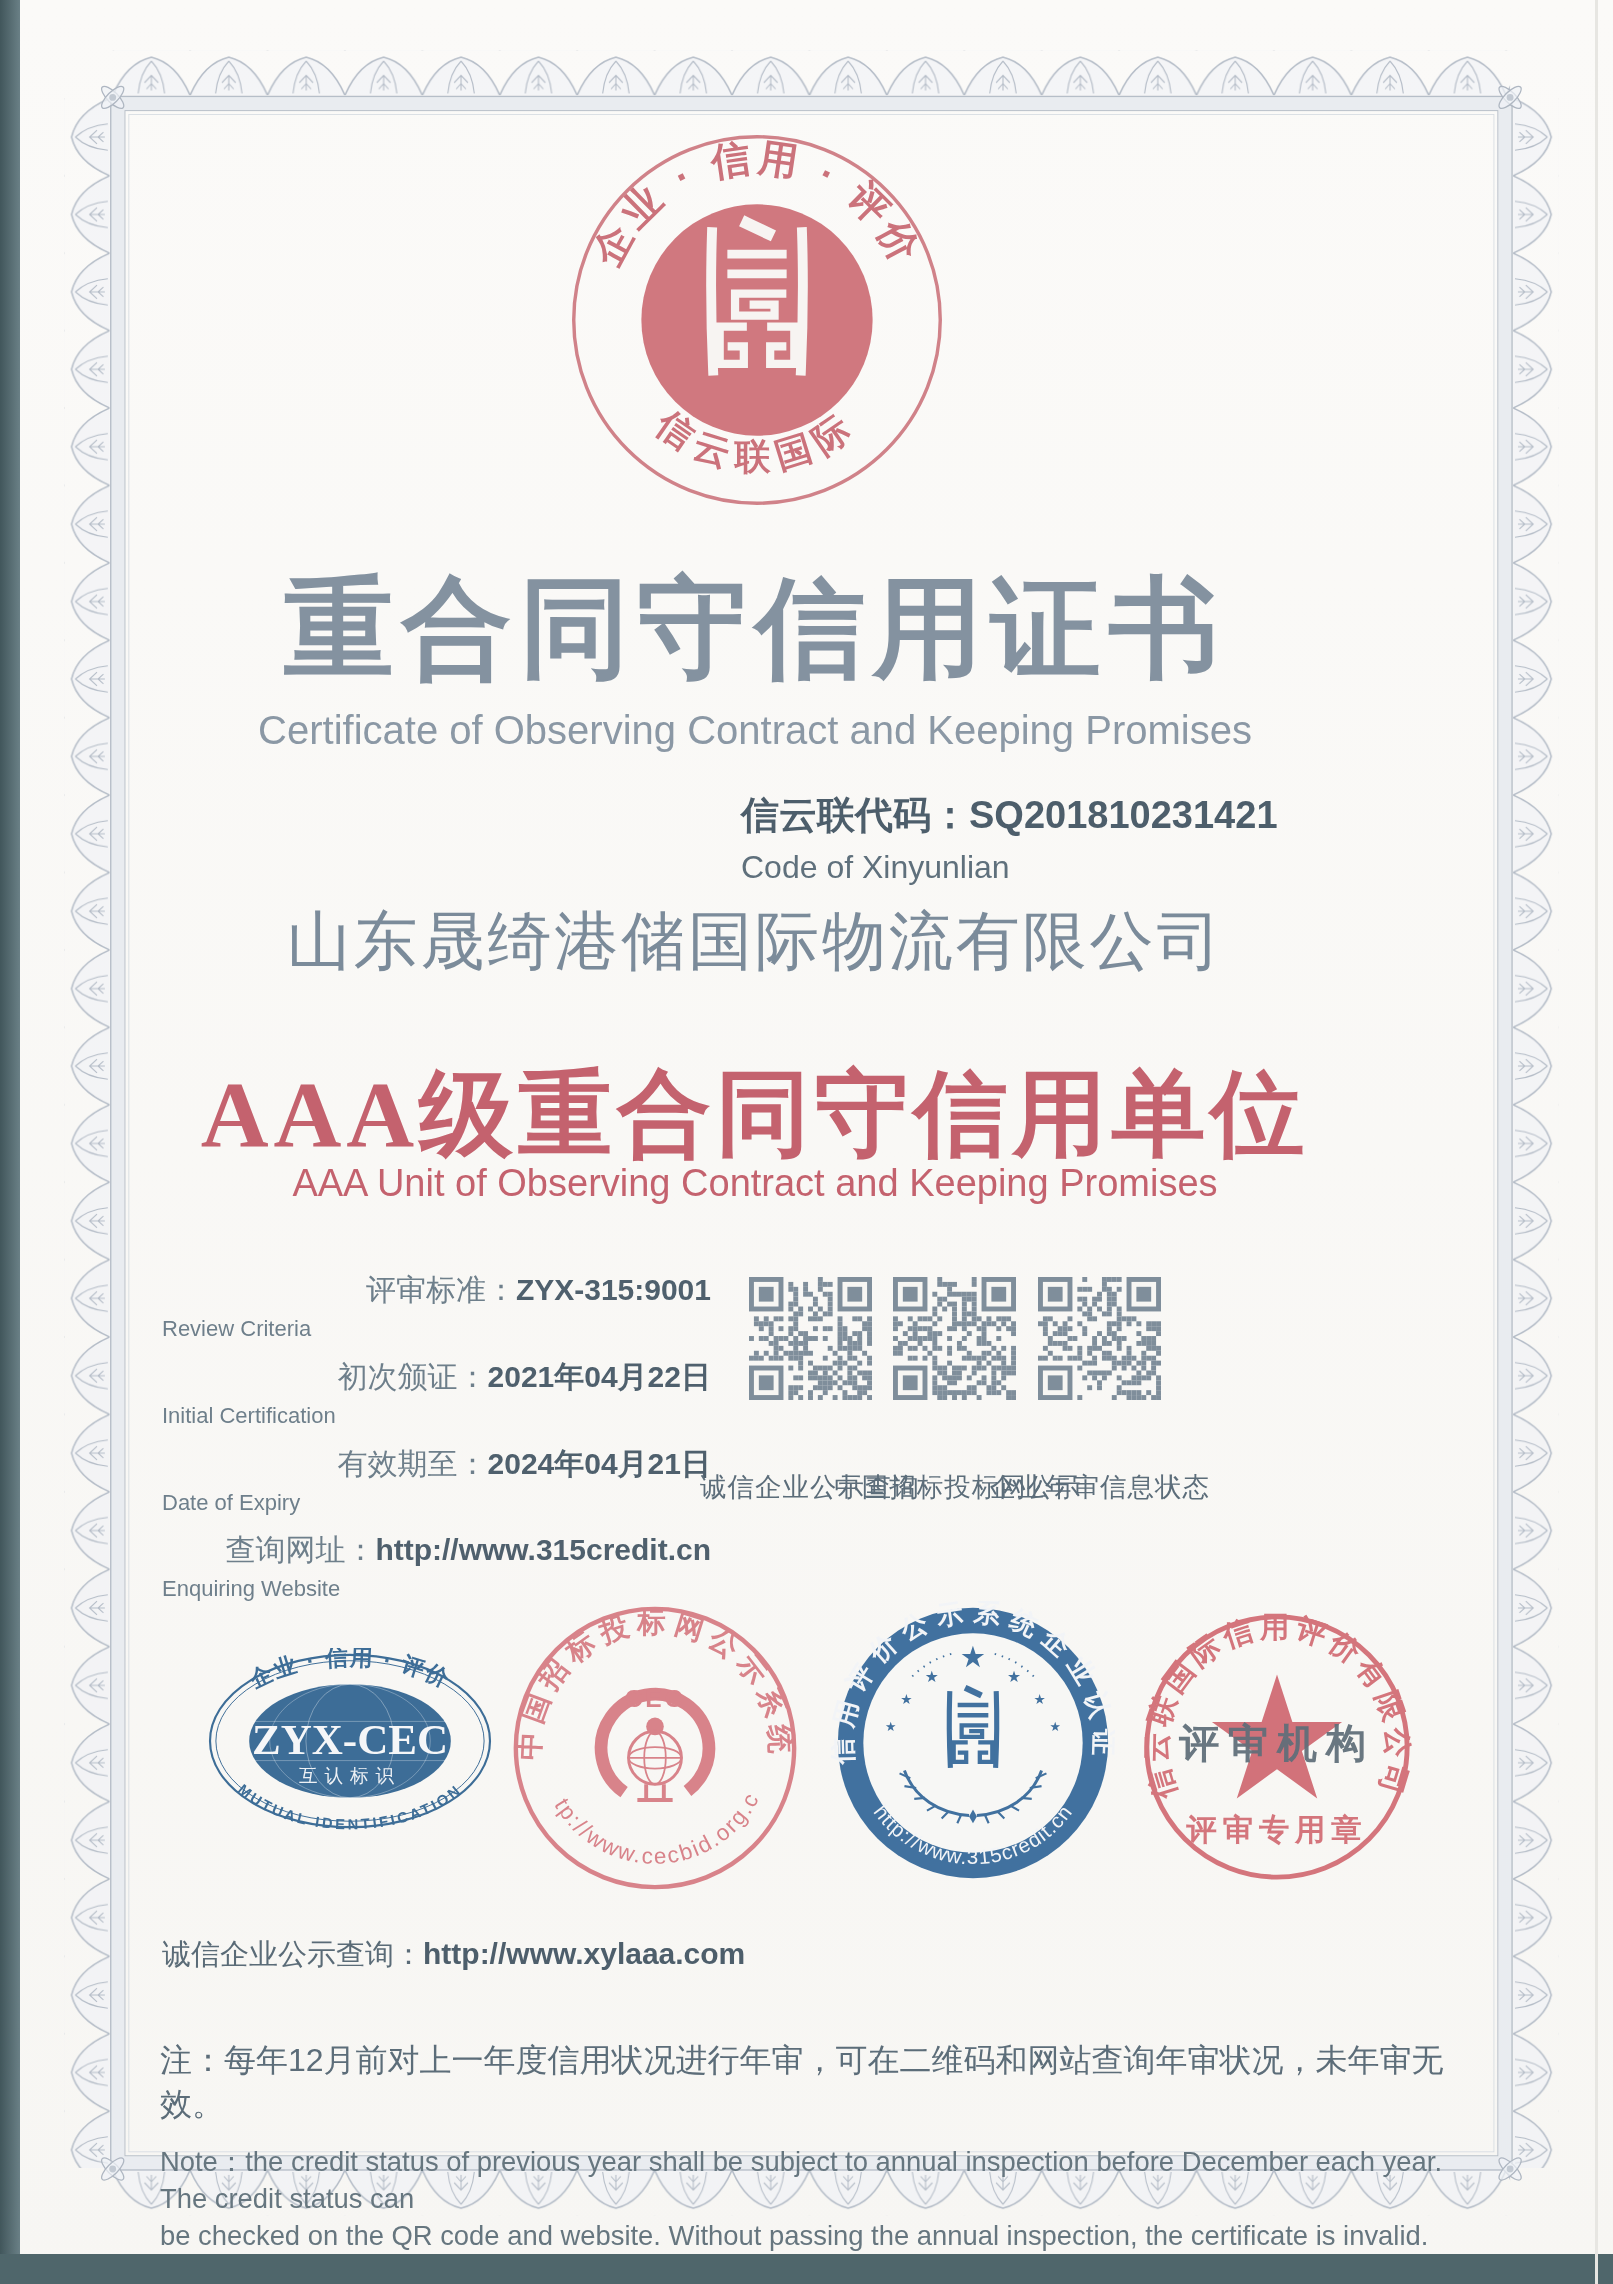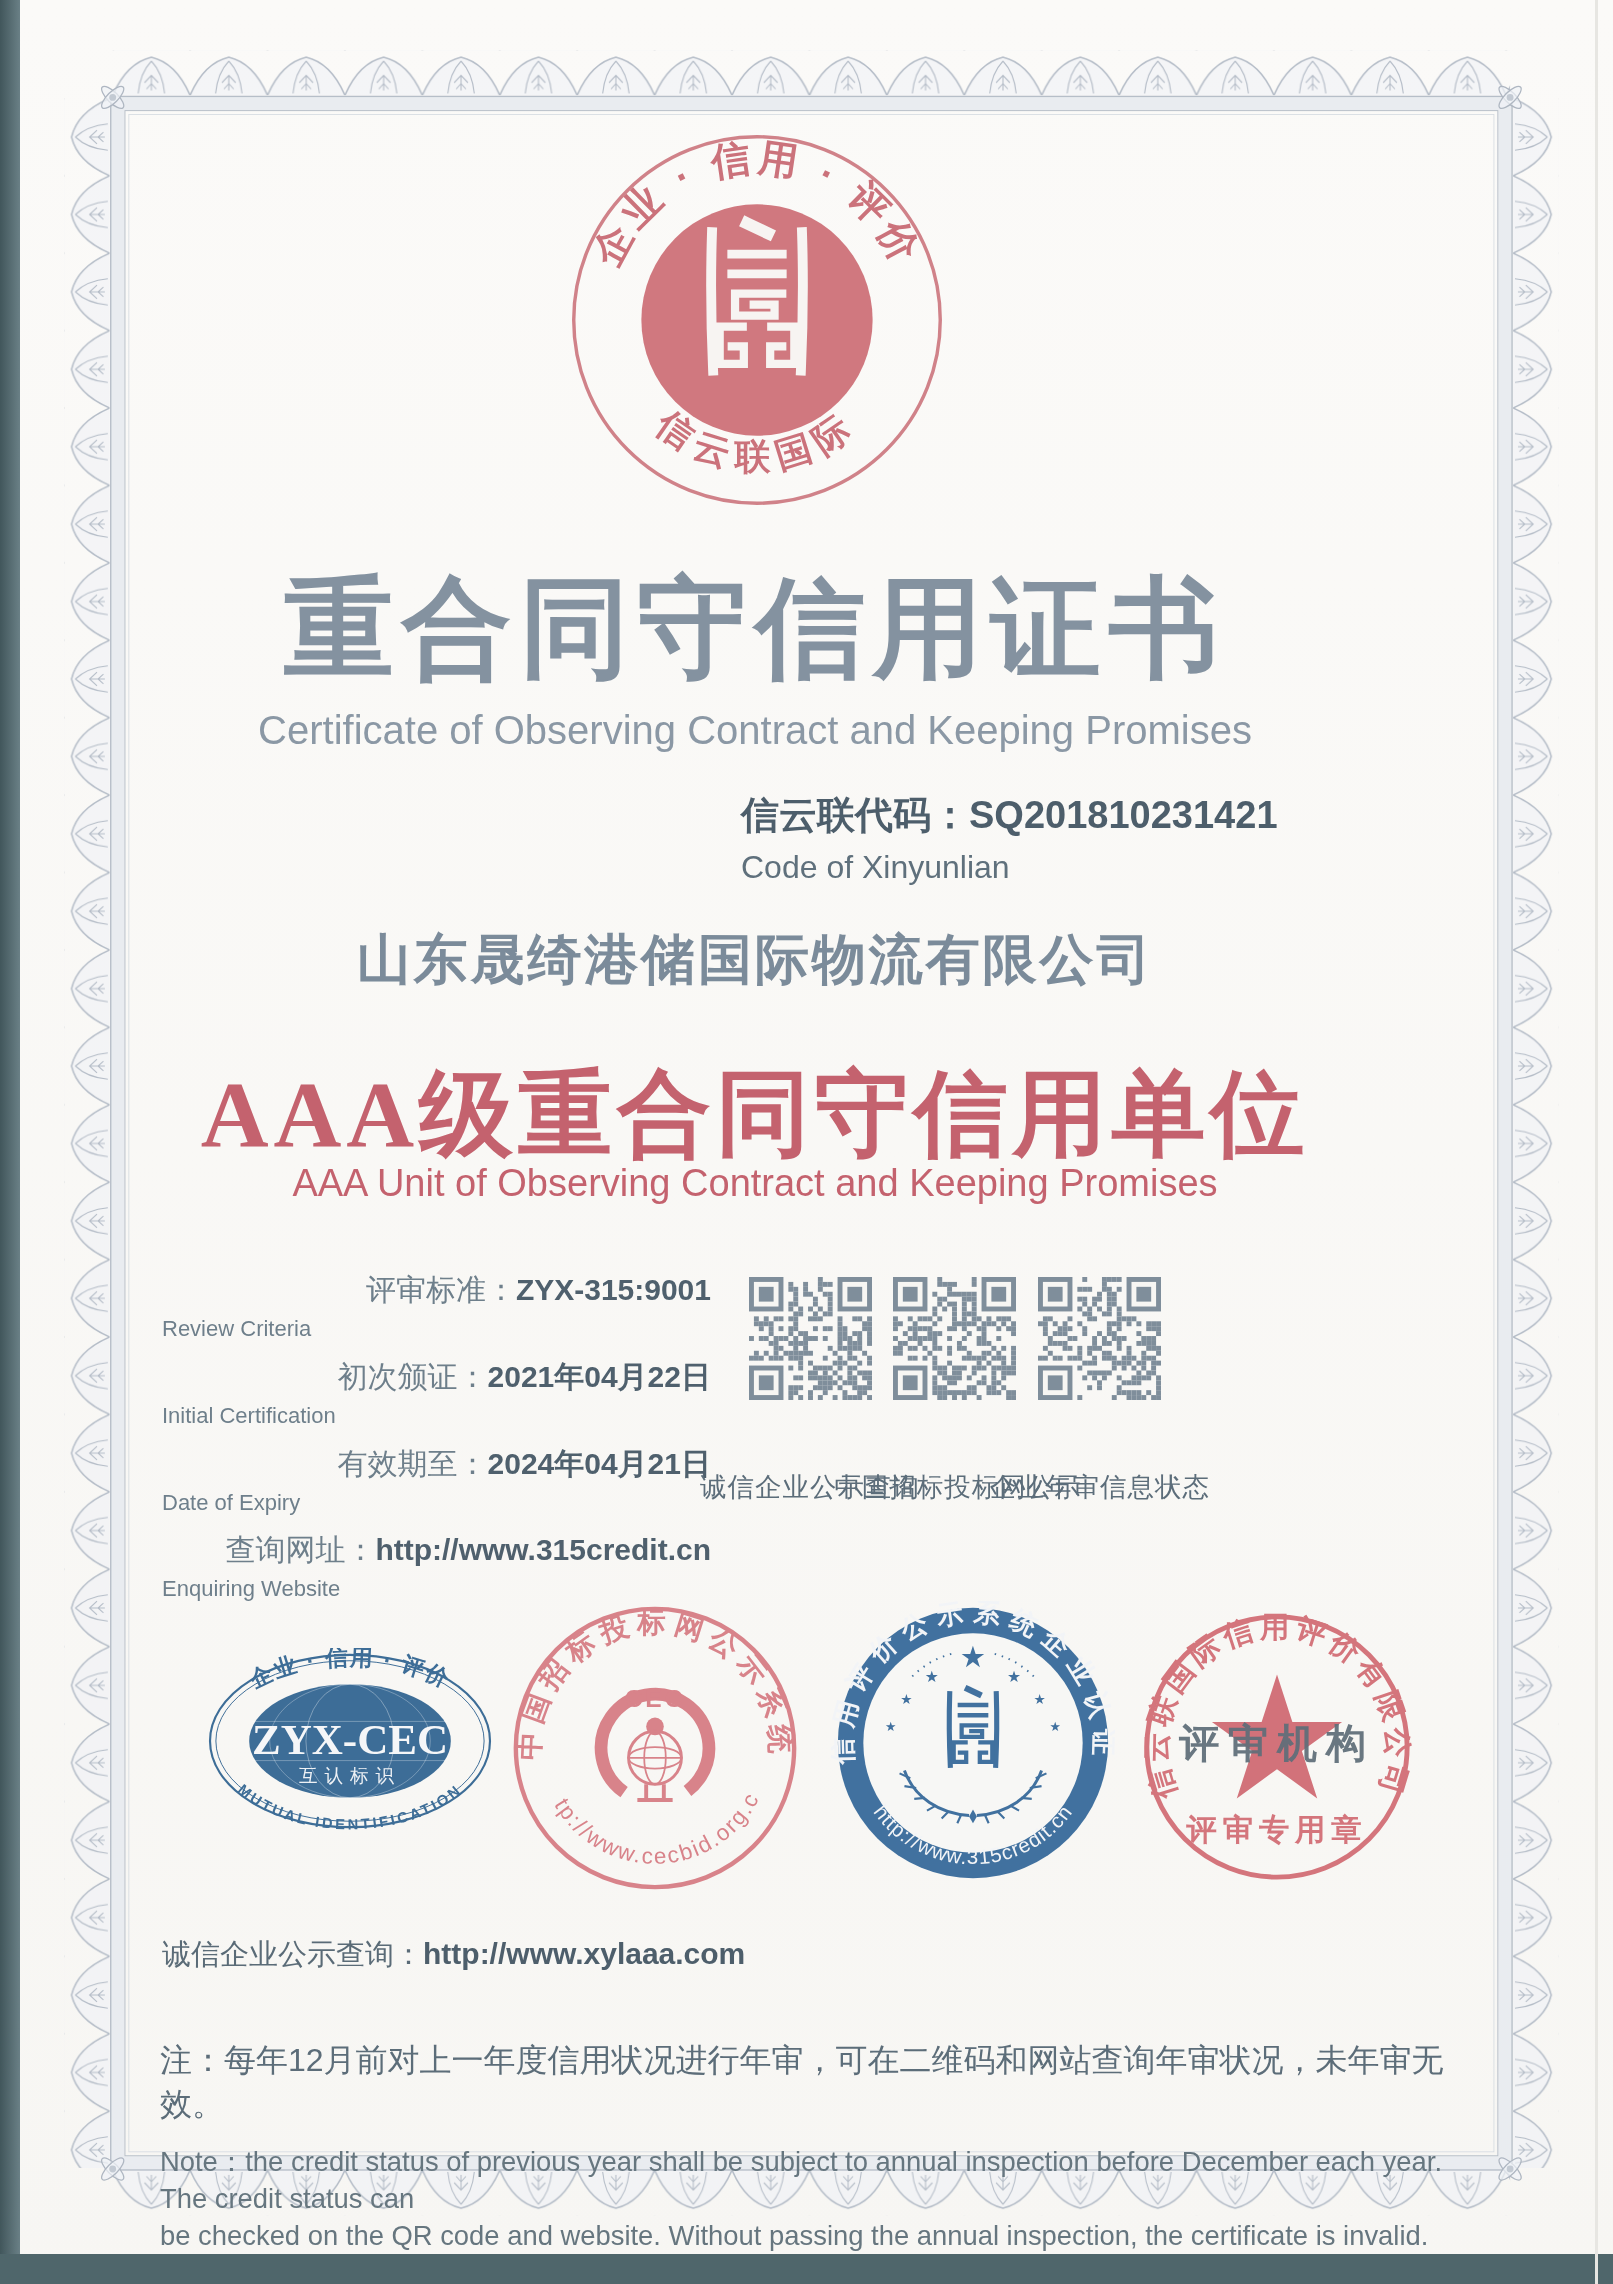--- a/index.html
+++ b/index.html
@@ -10,21 +10,21 @@
        background:linear-gradient(90deg,#41565b,#6a8086);}
   .scan-edge-bottom{position:absolute;left:0;top:2254px;width:1613px;height:30px;background:#4f666b;}
   .scan-edge-right{position:absolute;left:1595px;top:0;width:2.9px;height:2285px;background:#e7e6e2;}
   .abs{position:absolute;}
   .ctr{left:69px;width:1372px;text-align:center;}
   .title-zh{top:555px;font-size:110px;font-weight:bold;color:#8492a0;letter-spacing:7.8px;}
   .title-en{top:708px;font-size:40px;color:#8b98a5;}
   .code-block{left:741px;top:790px;width:667px;text-align:left;}
   .code-line{font-size:38px;font-weight:bold;color:#4d5e6b;}
   .code-en{font-size:32px;color:#5f707c;margin-top:7.8px;}
-  .company{top:924px;font-size:54px;font-weight:bold;color:#7b8b9a;
+  .company{top:898px;font-size:64px;font-weight:normal;color:#7b8b9a;
        font-family:"Liberation Serif", serif;letter-spacing:2.9px;}
   .award-zh{top:1051px;font-size:94px;font-weight:bold;color:#c4626e;
        font-family:"Liberation Serif", serif;letter-spacing:4.9px;}
   .award-en{top:1162px;font-size:38px;color:#c4626e;}
   .info-block{left:162px;top:1270px;width:549px;}
   .info-pair{margin-bottom:8.8px;}
   .info-main{font-size:30px;color:#6e7f8b;line-height:39px;text-align:right;}
   .info-main b{color:#4f606d;}
   .info-en{font-size:22px;color:#6e7f8b;line-height:39px;}
   .qr{position:absolute;top:1277px;width:123px;height:123px;}

